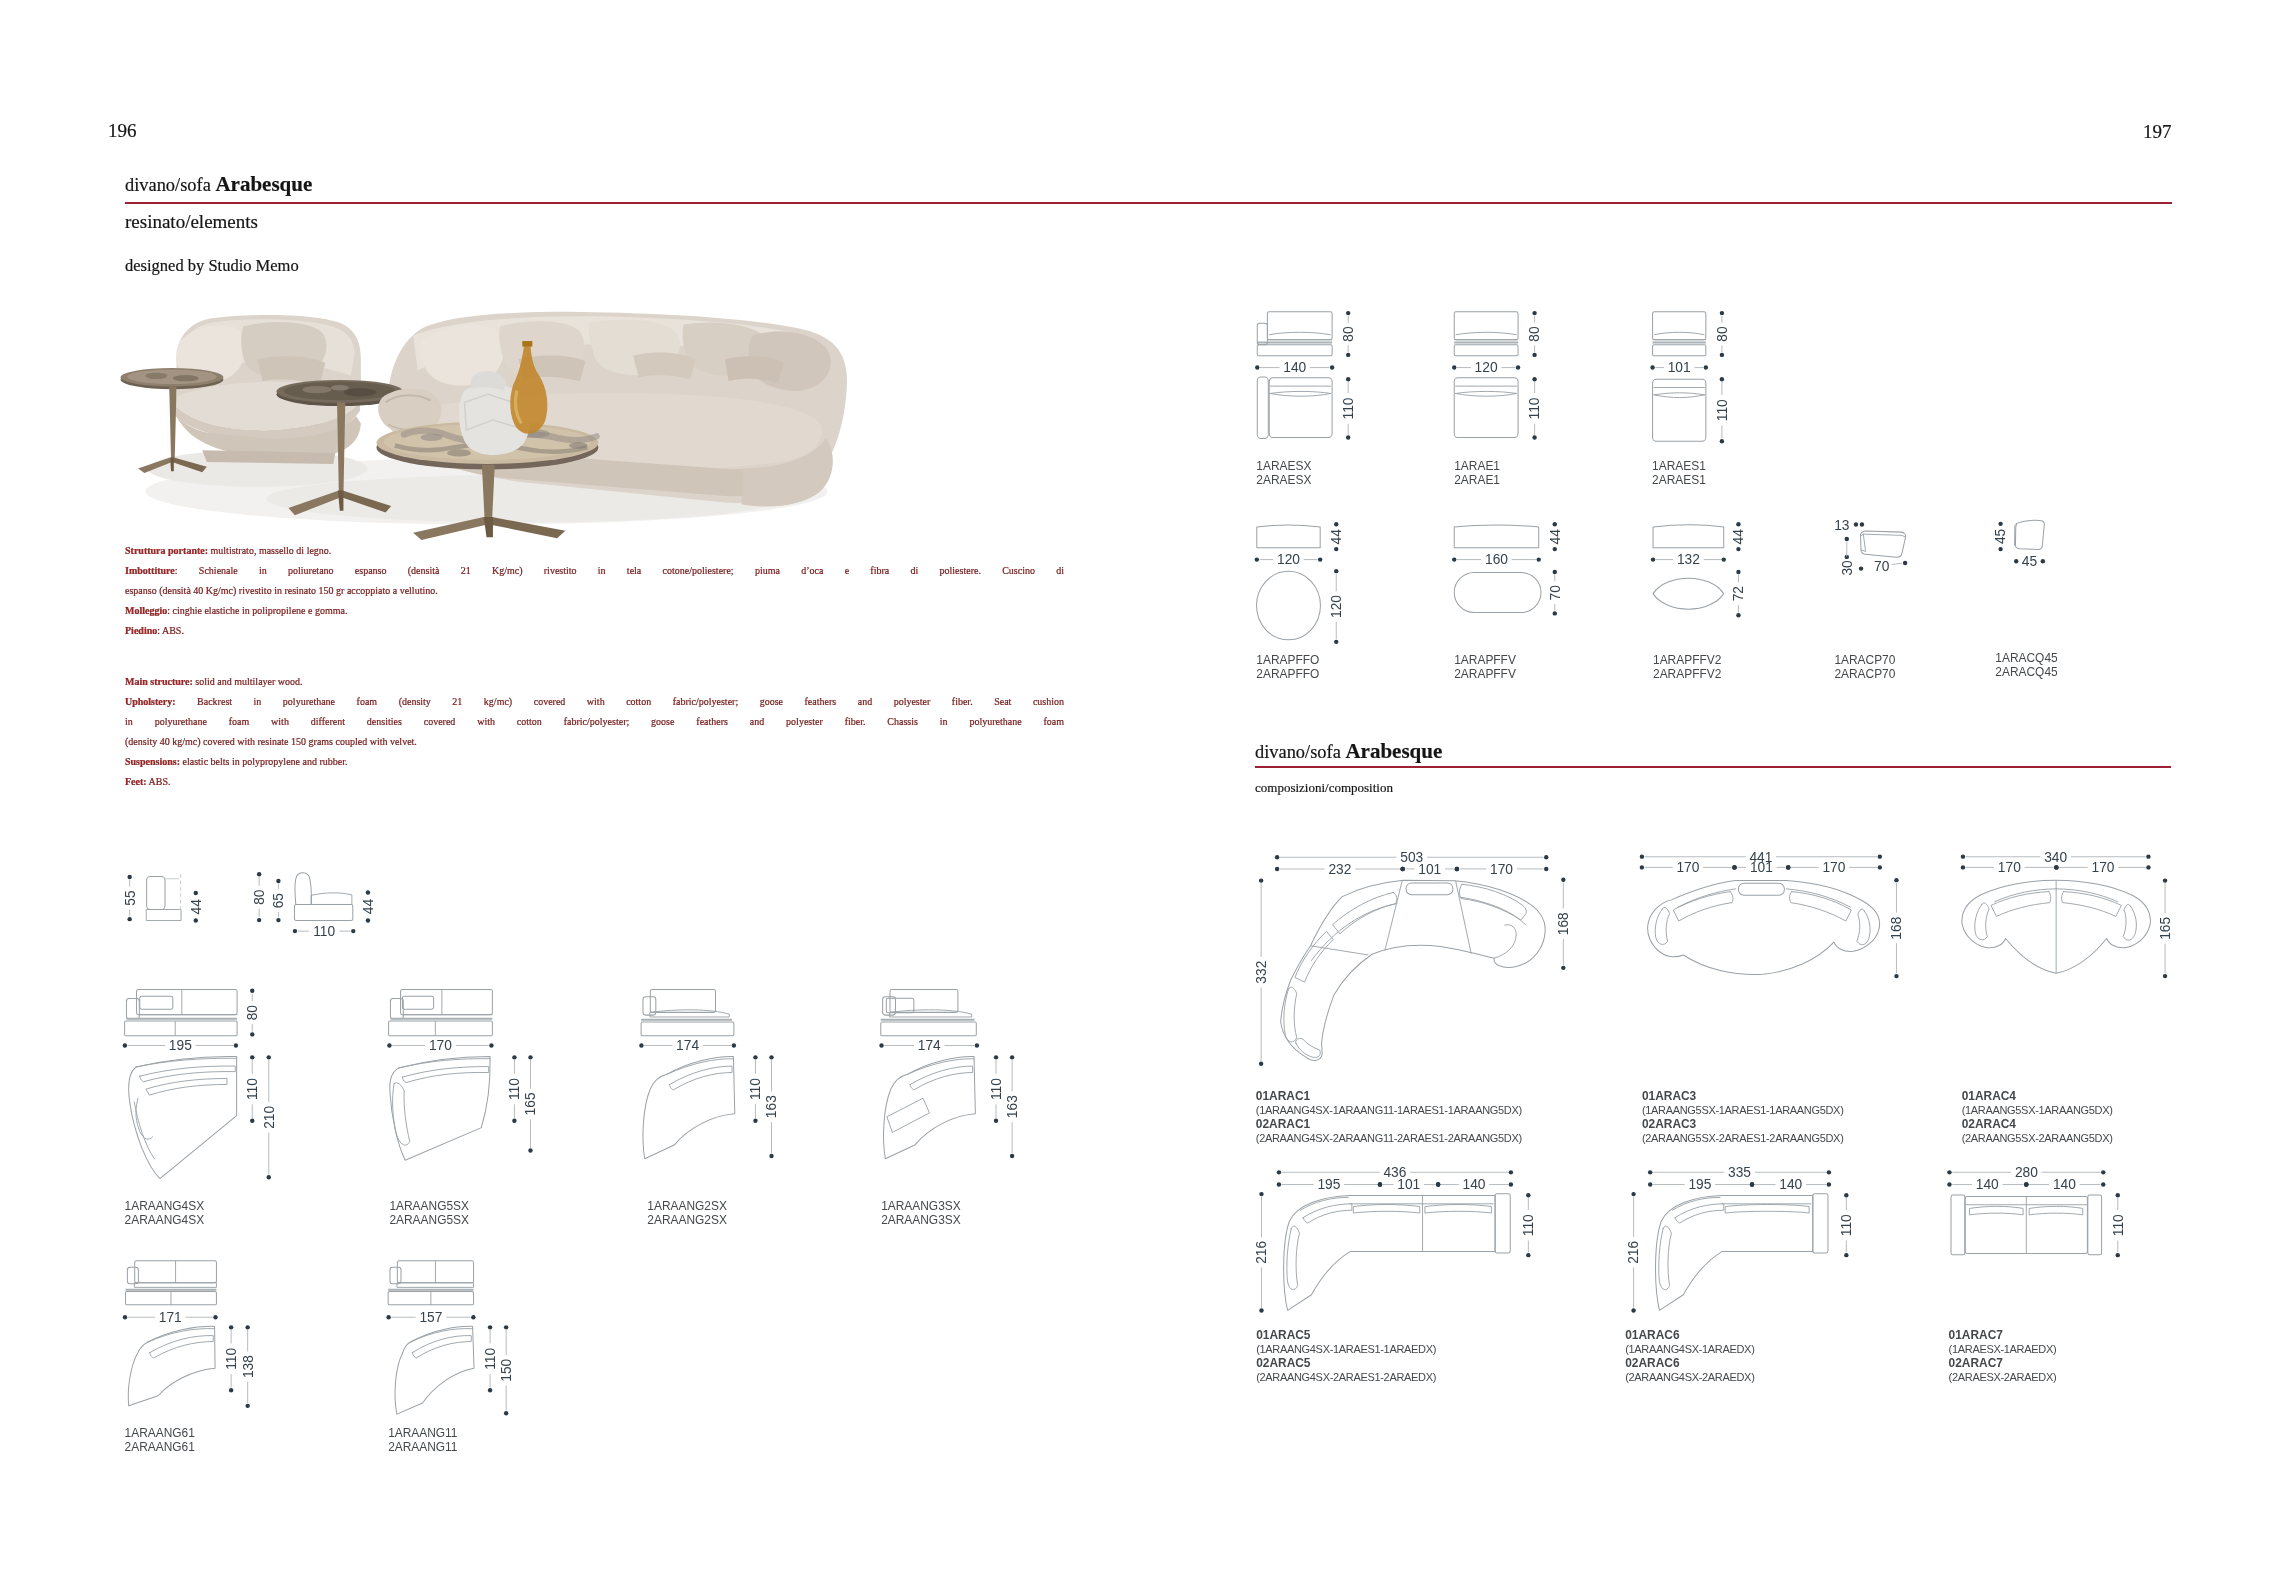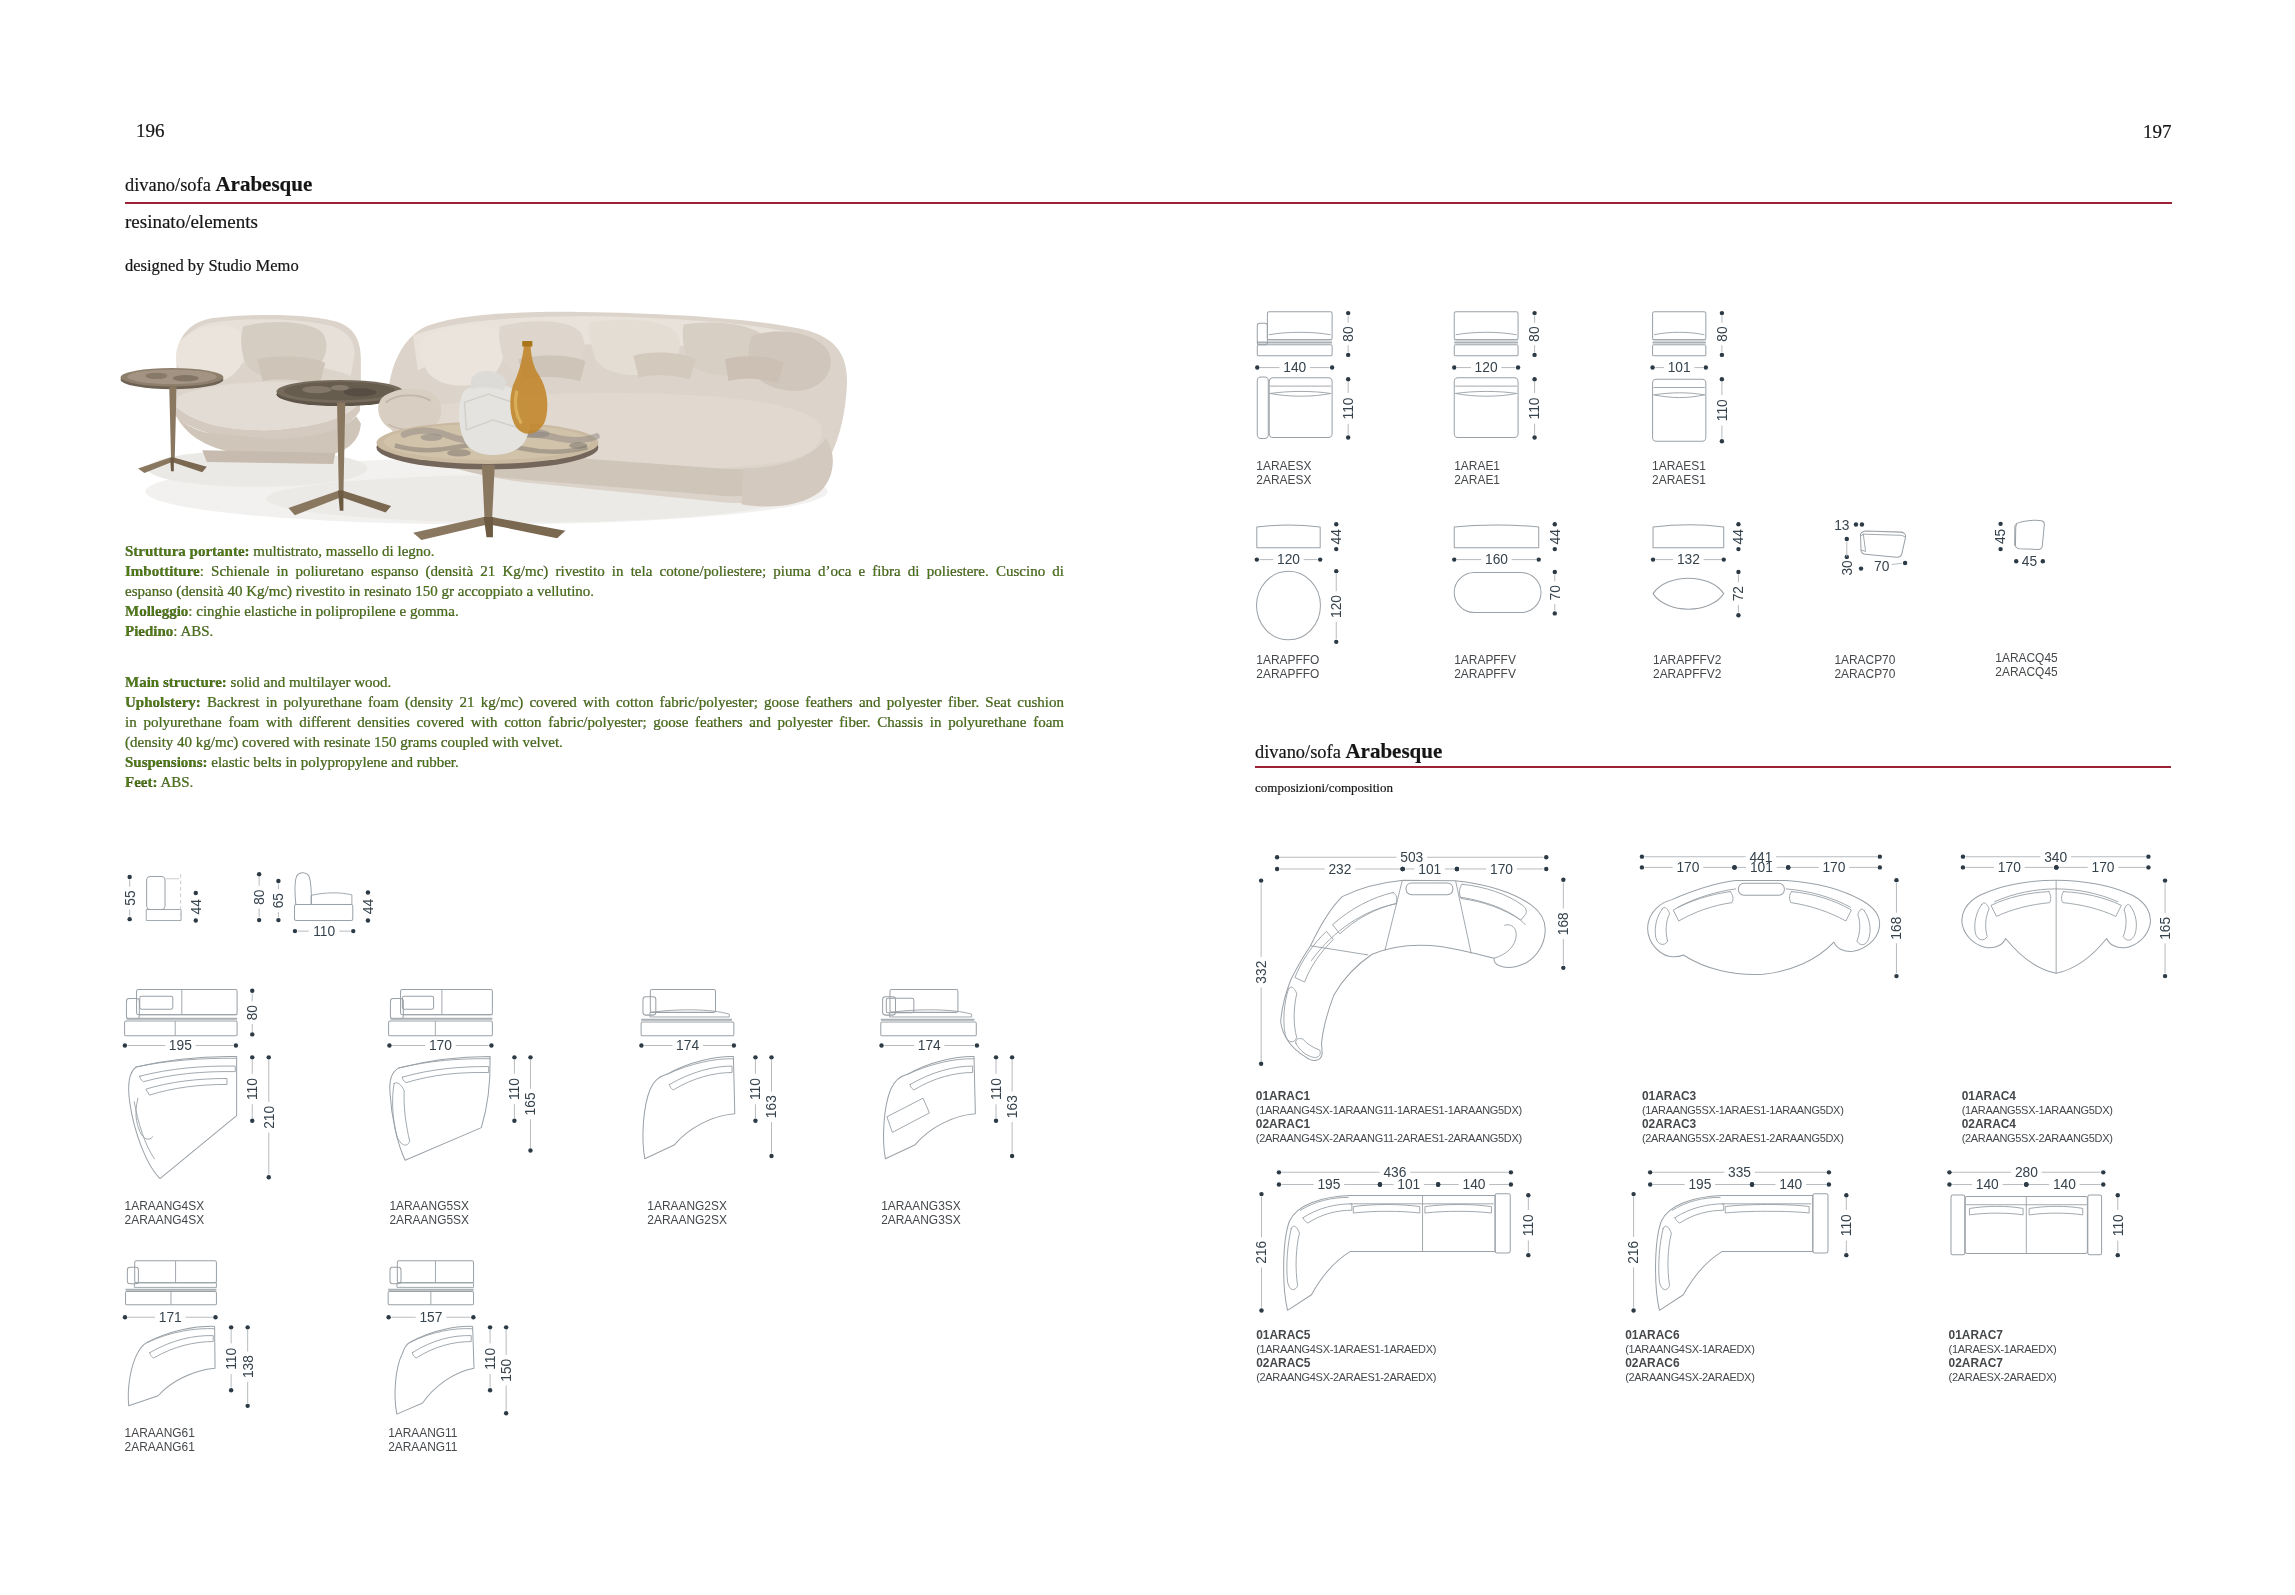--- a/index.html
+++ b/index.html
@@ -2,28 +2,28 @@
 <html style="font-size:14.7px"><head><meta charset="utf-8"><style>
 html,body{margin:0;padding:0}
 body{width:2296px;height:1595px;position:relative;background:#fff;overflow:hidden}
 .abs{position:absolute}
 .ser{font-family:"Liberation Serif",serif;color:#151515;-webkit-text-stroke:0.2px #151515}
 .pgnum{font-size:19px}
 .title{font-size:18.4px}
 .title b{font-size:21px}
 .sub{font-size:19px}
 .sub2{font-size:16.5px}
-.body{font-size:15px;line-height:20px;width:939px;color:#4d7c0f}
+.body{font-size:10px;line-height:20px;width:939px;color:#b91c1c}
 .body .j{text-align:justify;text-align-last:justify}
 .redline{background:#9d2135;height:2.2px}
 svg text{font-family:"Liberation Sans",sans-serif}
 </style></head>
 <body>
 
-<div class="abs ser pgnum" style="left:136px;top:120px">196</div>
+<div class="abs ser pgnum" style="left:108px;top:120px">196</div>
 
 <div class="abs ser pgnum" style="left:2143px;top:121px">197</div>
 
 <div class="abs ser title" style="left:125px;top:174px;line-height:21px">divano/sofa <b>Arabesque</b></div>
 
 <div class="abs redline" style="left:125px;top:202px;width:2047px"></div>
 
 <div class="abs ser sub" style="left:125px;top:211px">resinato/elements</div>
 
 <div class="abs ser sub2" style="left:125px;top:256px">designed by Studio Memo</div>

